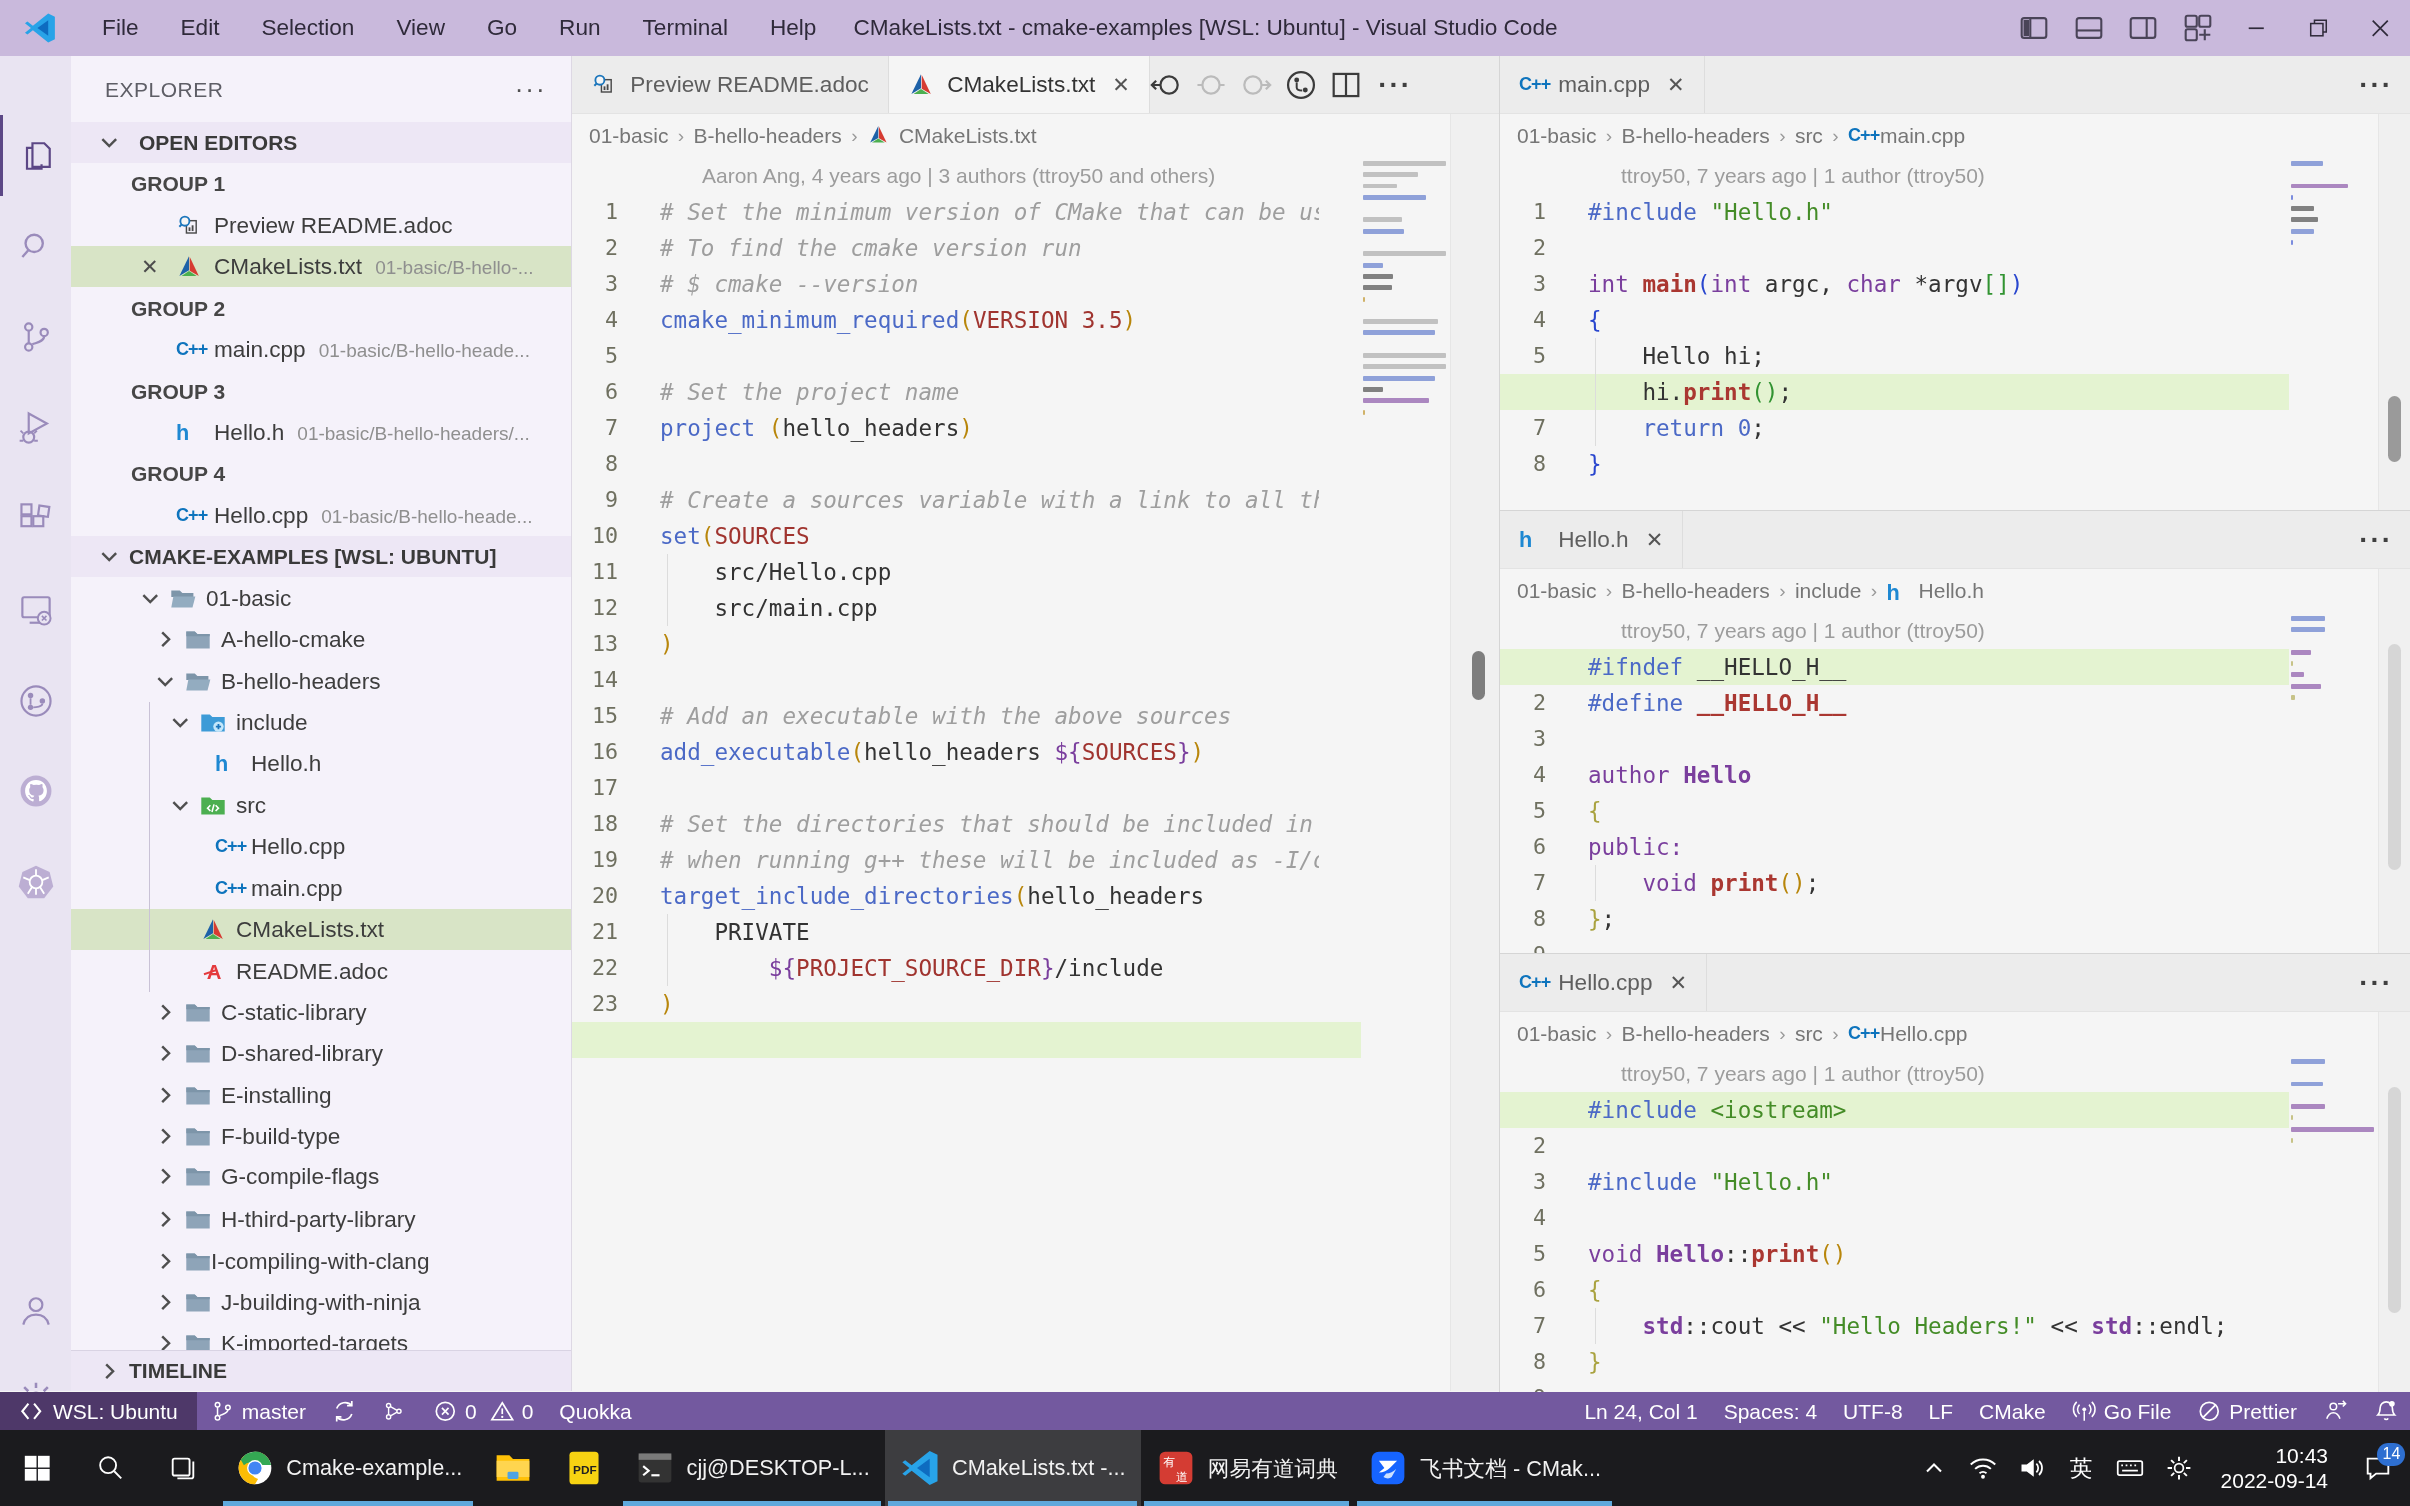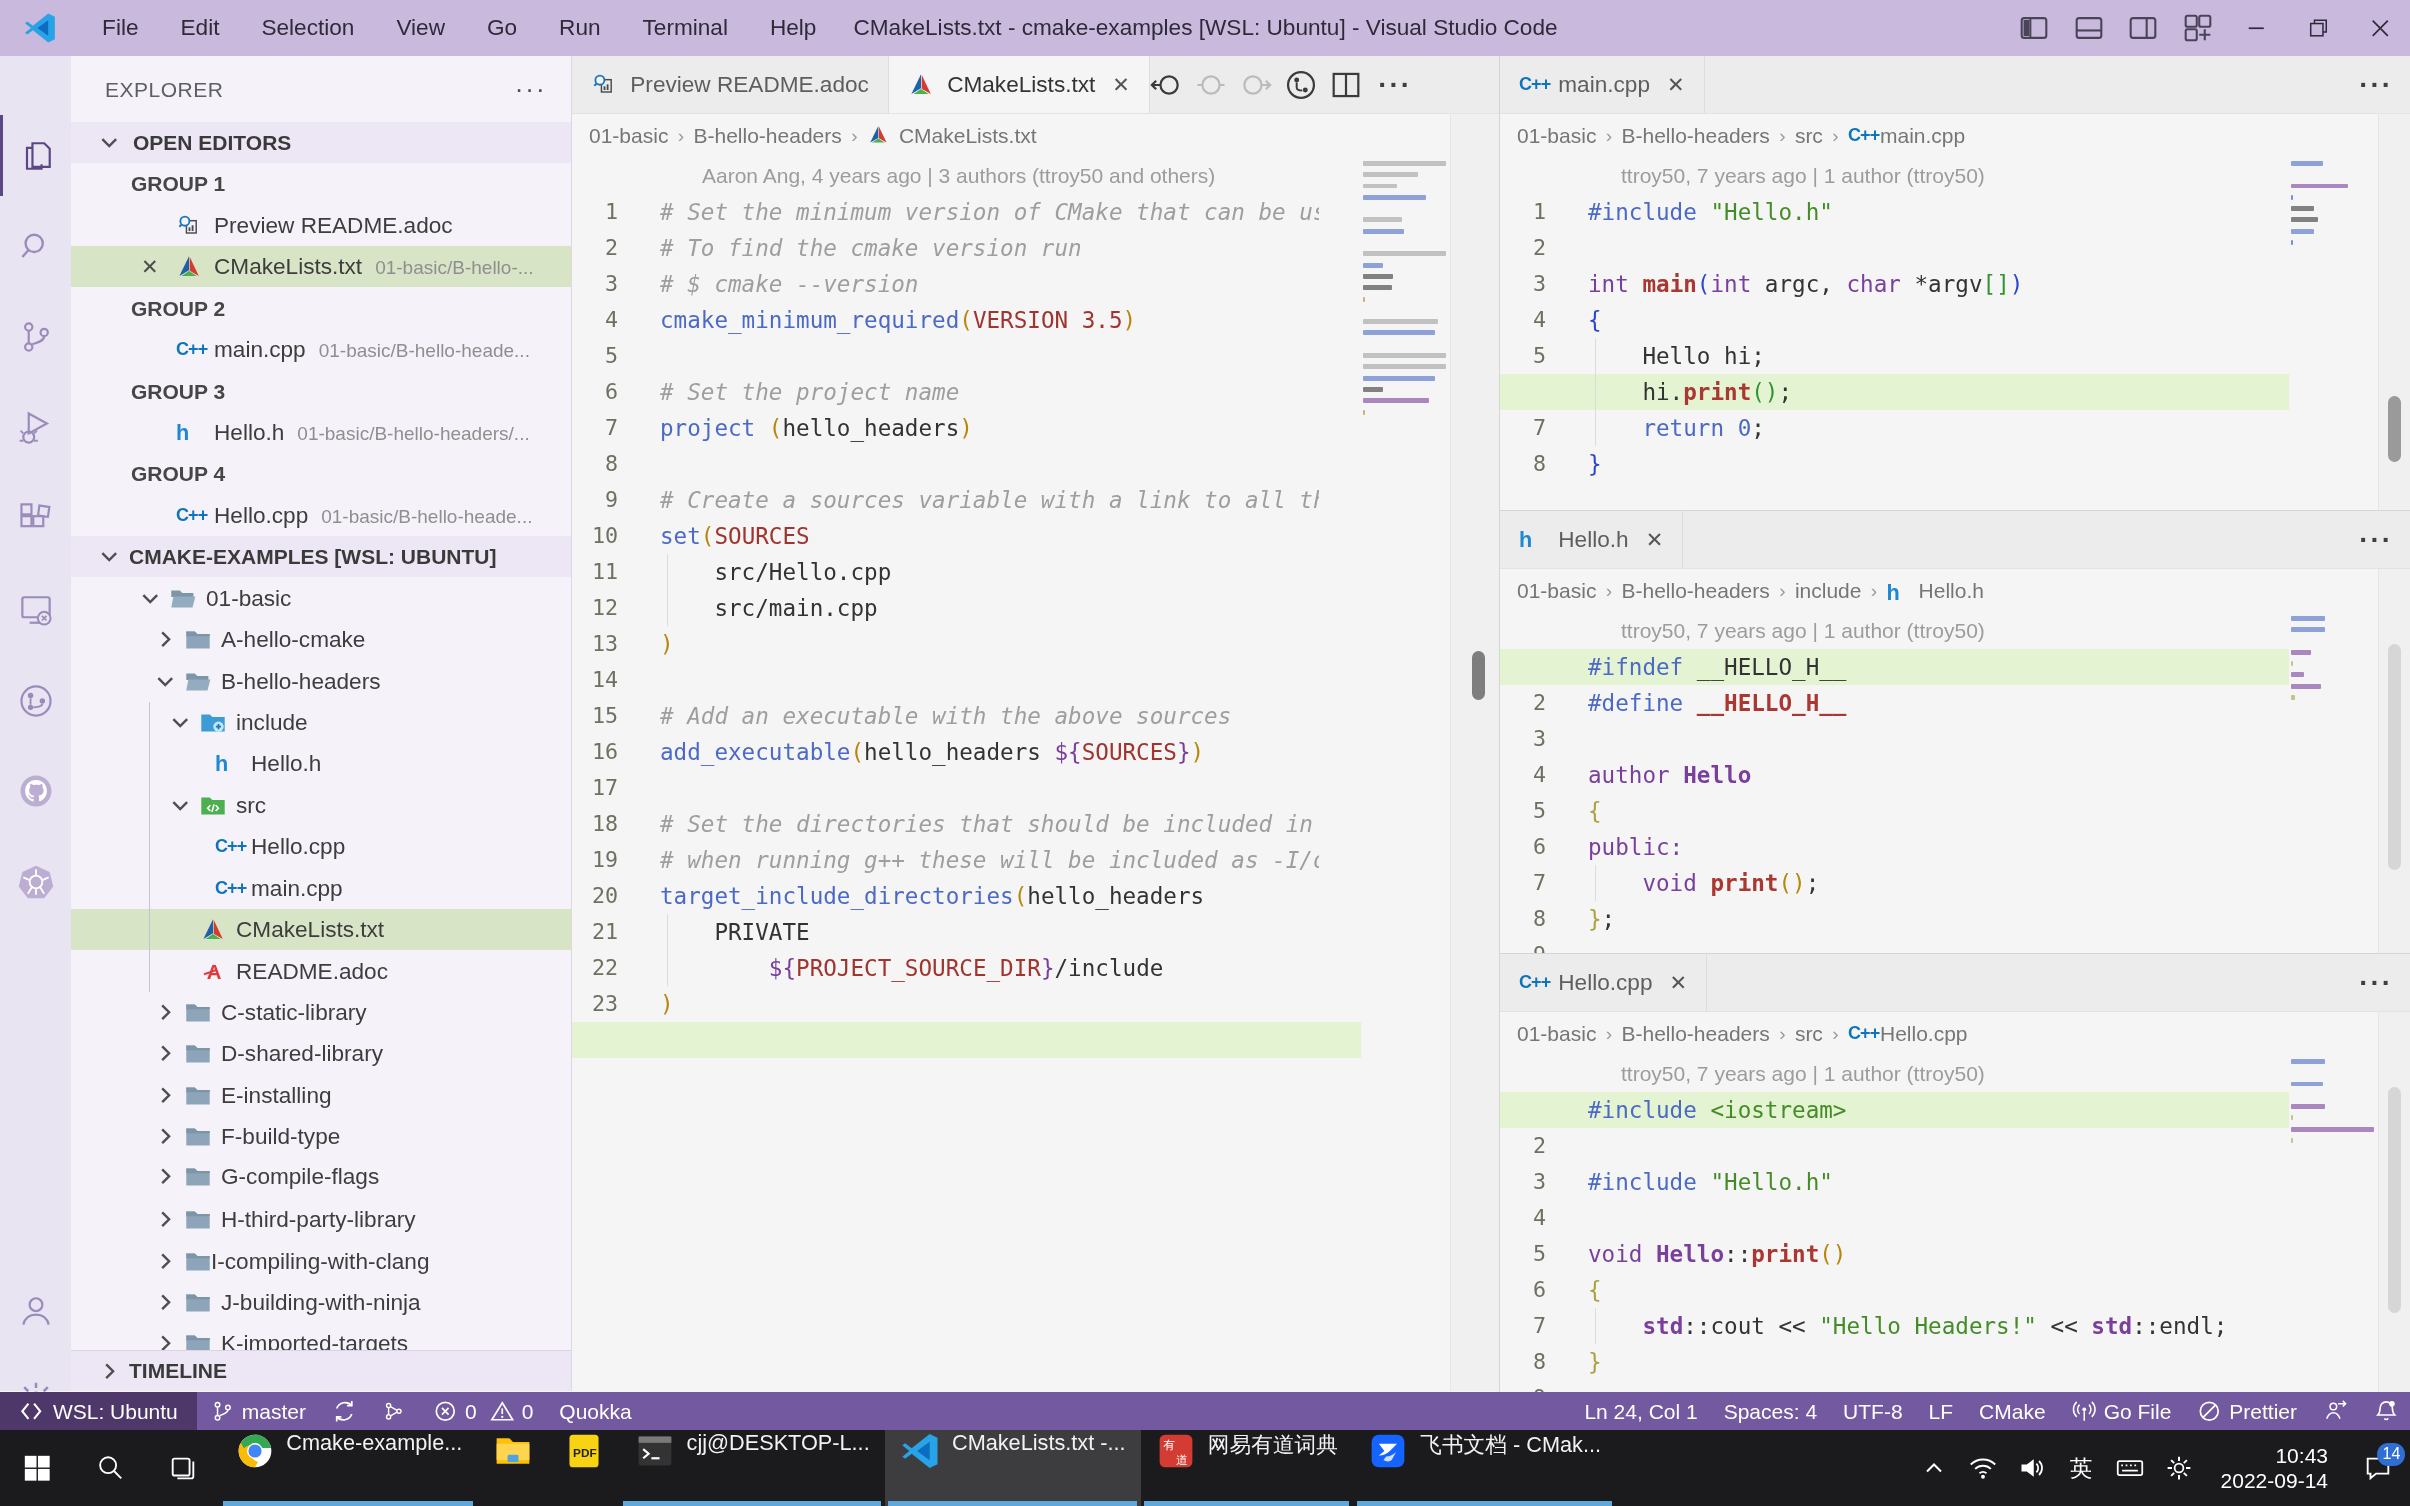--- a/index.html
+++ b/index.html
@@ -89,21 +89,21 @@
   .st-seg svg { width:24.5px; height:24.5px; margin-right:7.5px; }
   #st-remote { background:#4E3869; padding:4px 19px; }
   #st-remote svg { margin-right:9.4px; }
   #st-right { margin-left:auto; display:flex; align-items:center; }
   .st-ico-only svg { margin-right:0; }
 
   
   #taskbar { position:absolute; left:0; top:1430px; width:2411px; height:76px; background:#1B1B1E; display:flex; align-items:stretch; color:#fff; }
   .tb-btn { width:73px; display:flex; align-items:center; justify-content:center; }
   .tb-btn svg { width:30px; height:30px; }
-  .tb-app { display:flex; padding:0 15px; position:relative; max-width:282px; }
+  .tb-app { display:flex; align-items:center; padding:0 15px; position:relative; max-width:282px; }
   .tb-app .tb-ico { width:41px; height:41px; flex:none; display:flex; align-items:center; justify-content:center; }
   .tb-app .tb-ico svg { width:40px; height:40px; }
   .tb-app .tb-lbl { font-size:21.7px; color:#F2F2F2; margin-left:11.3px; white-space:nowrap; overflow:hidden; }
   .tb-app.running::after { content:""; position:absolute; left:3.8px; right:3.8px; bottom:0; height:4.7px; background:#5FA8DC; }
   .tb-app.active { background:#3D3D40; }
   #tb-tray { margin-left:auto; display:flex; align-items:center; }
   .tray-ico { width:49px; height:76px; display:flex; align-items:center; justify-content:center; font-size:22.6px; }
   .tray-ico svg { width:28px; height:28px; }
   #tb-clock { text-align:right; font-size:21px; line-height:25.4px; padding:0 17px; }
   #tb-badge { position:relative; width:66px; height:76px; display:flex; align-items:center; justify-content:center; }
@@ -260,21 +260,21 @@
 <div id="sidebar">
   <div id="sidebar-title">EXPLORER</div>
   <div id="sidebar-more">···</div>
   <div id="sb-rows">
       <div class="sb-row hdr" style="top:66px">
       <span class="twisty" style="left:26px">
           <svg viewBox="0 0 16 16" fill="none">
             <path d="M3.5 6l4.5 4.5L12.5 6" stroke="currentColor" stroke-width="1.6"></path>
           </svg>
         </span>
-      <span class="lbl" style="left:62px">OPEN EDITORS</span>
+      <span class="lbl" style="left:68px">OPEN EDITORS</span>
       </div>
       <div class="sb-row grp" style="top:107px">
       <span class="lbl" style="left:60px">GROUP 1</span>
       </div>
       <div class="sb-row" style="top:149px">
 
       <span class="ficon" style="left:105px">
           <svg viewBox="0 0 22 22" fill="none">
             <rect x="8.5" y="6.5" width="9.5" height="12" stroke="#4A4A4A" stroke-width="1.4"></rect>
             <rect x="10.6" y="13" width="1.8" height="3.6" fill="#4A4A4A"></rect>

